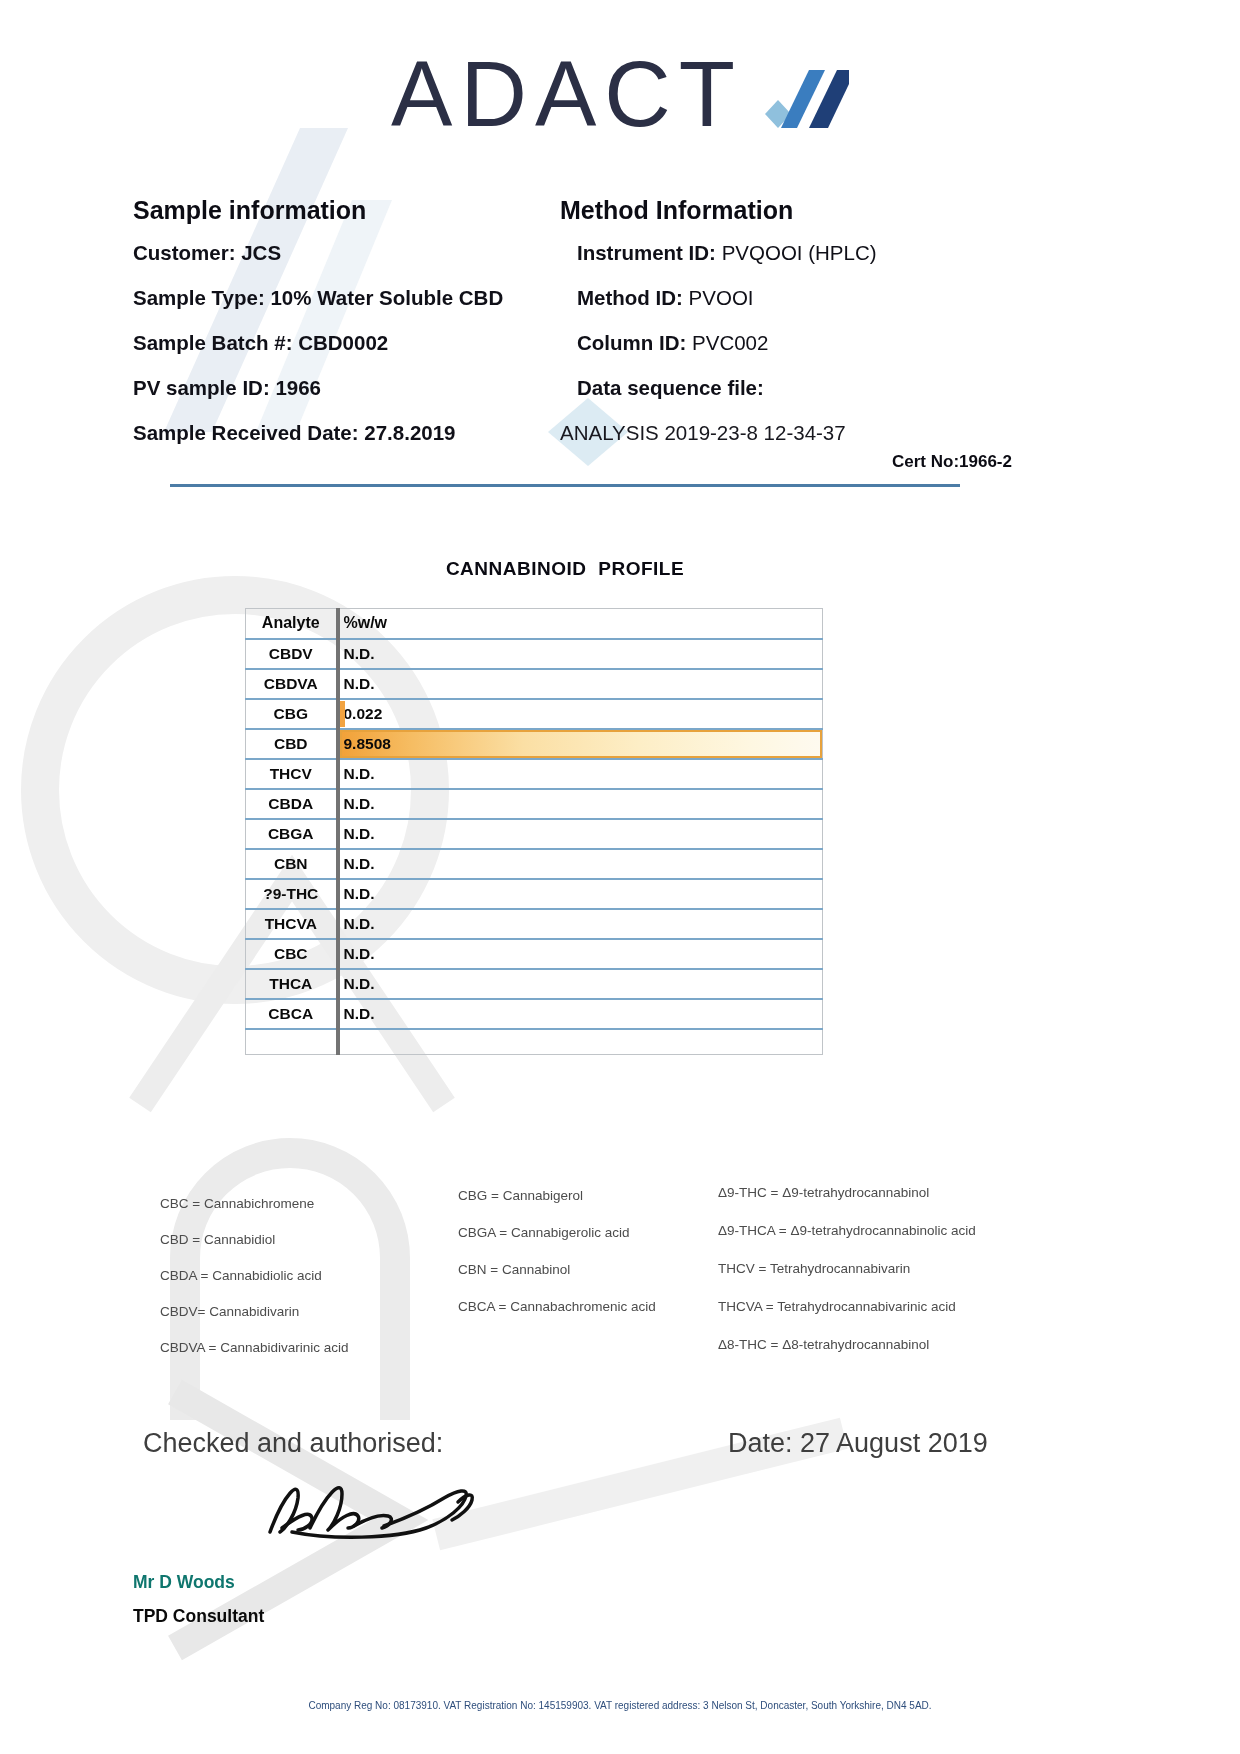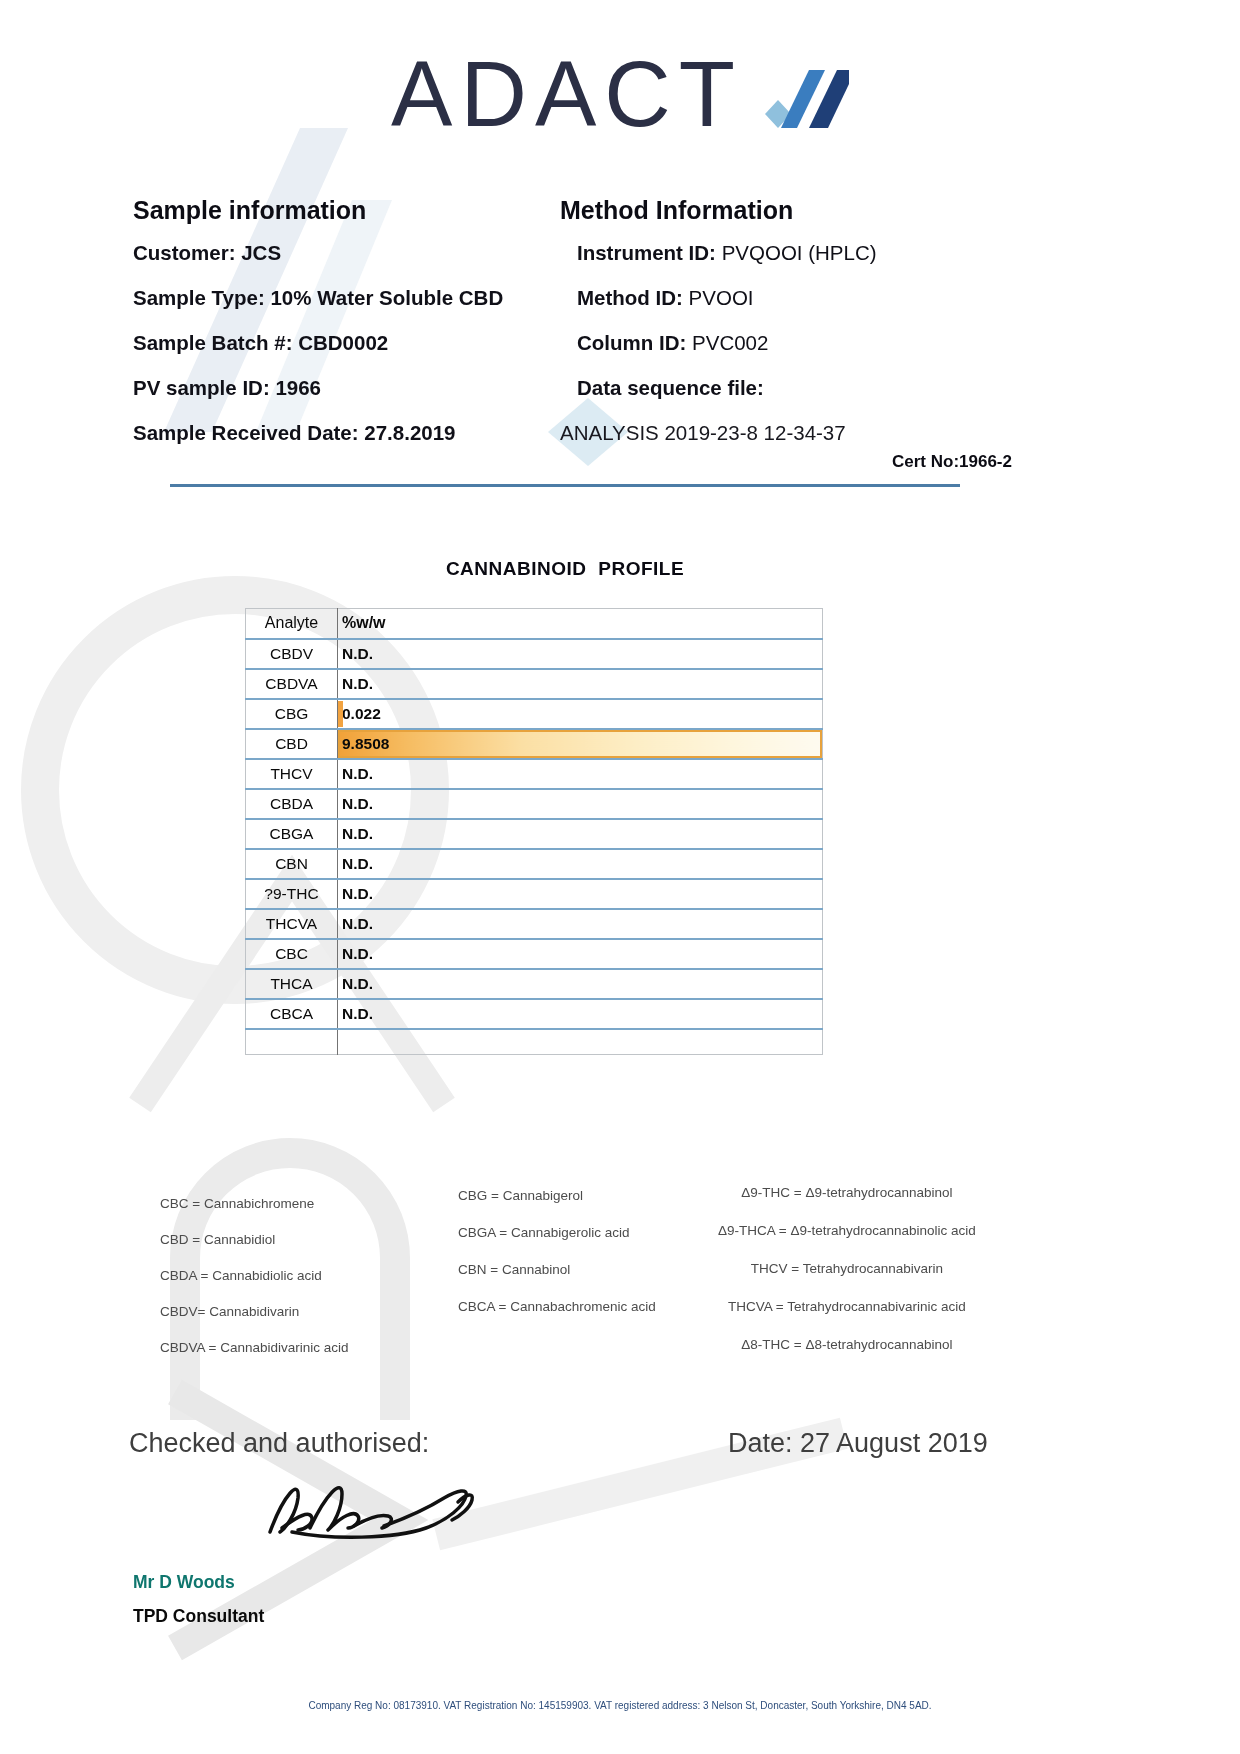--- a/index.html
+++ b/index.html
@@ -41,44 +41,44 @@
 
   
   .profile-table {
     position:absolute; left:245px; top:608px; width:578px;
     border-collapse:collapse; border:1px solid #c0c4c8; background:transparent;
   }
   .profile-table td, .profile-table th {
     border-bottom:2px solid #7ba7c9; font-size:15.5px; color:#0a0a0a; height:30px; padding:2px 4px;
   }
   .profile-table th { font-size:16px; text-align:left; }
-  .col-analyte { width:92px; border-right:1px solid #737373; text-align:center; font-weight:normal; }
+  .col-analyte { width:92px; border-right:4px solid #737373; text-align:center; font-weight:bold; }
   th.col-analyte { text-align:center; }
   .col-value { text-align:left; padding-left:7px; font-weight:bold; }
   .row-empty td { border-bottom:none; height:26px; }
   
   .cell-cbg { position:relative; }
   .cell-cbg::before {
     content:""; position:absolute; left:0; top:1px; bottom:1px; width:5px; background:#f2a340;
   }
   
   .cell-cbd {
     background:linear-gradient(90deg,#f1a138 0%,#f6bd63 15%,#fbdfa4 38%,#fdeec6 62%,#fef7e1 85%,#fefaf0 100%);
     box-shadow:inset 0 0 0 2px #e7a23c;
   }
 
   
   .legend-col { position:absolute; display:flex; flex-direction:column; }
   .legend-col-1 { left:160px; top:1196px; gap:20px; }
   .legend-col-2 { left:458px; top:1188px; gap:21px; }
-  .legend-col-3 { left:718px; top:1185px; gap:22px;text-align:center; }
+  .legend-col-3 { left:718px; top:1185px; gap:22px; }
   .legend-item { font-size:13.5px; color:#4c4c4c; line-height:16px; white-space:nowrap; }
 
   
-  .auth-label { position:absolute; left:129px; top:1428px; font-size:27px; color:#3e3e3e; }
+  .auth-label { position:absolute; left:143px; top:1428px; font-size:27px; color:#3e3e3e; }
   .auth-date  { position:absolute; left:728px; top:1428px; font-size:27px; color:#3e3e3e; }
   .signature  { position:absolute; left:262px; top:1468px; }
   .auth-name  { position:absolute; left:133px; top:1572px; font-size:17.5px; font-weight:bold; color:#0f766e; }
   .auth-role  { position:absolute; left:133px; top:1606px; font-size:17.5px; font-weight:bold; color:#0a0a0a; }
 
   
   .footer {
     position:absolute; left:0; top:1700px; width:100%; text-align:center;
     font-size:10px; font-weight:normal; color:#2e4e7c;
   }

